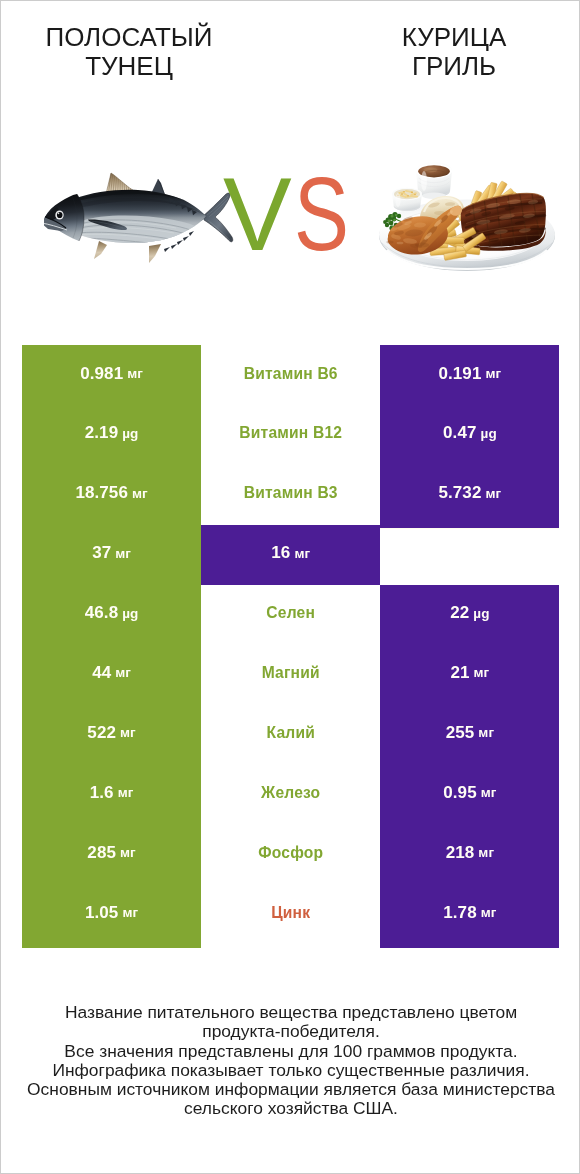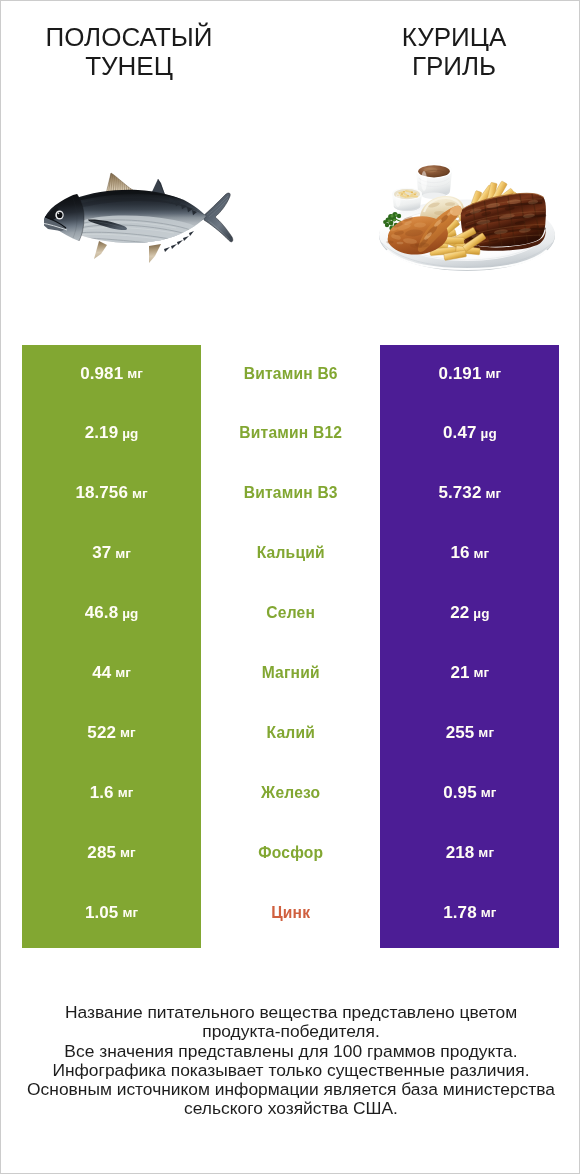--- a/index.html
+++ b/index.html
@@ -506,20 +506,23 @@
             <ellipse cx="40" cy="84" rx="9" ry="3.4" transform="rotate(-6 40 84)"></ellipse>
             <ellipse cx="24" cy="76" rx="5" ry="2" transform="rotate(-22 24 76)"></ellipse>
             <ellipse cx="48" cy="96" rx="7" ry="2.6"></ellipse>
           </g>
         </g>
 
         <path d="M13 101 C27 113 55 120 93 120 C131 120 159 113 173 101" fill="none" stroke="#ffffff" stroke-width="2" opacity="0.95"></path>
         <path d="M8 94 C23 109 53 118 93 118 C133 118 163 109 178 94" fill="none" stroke="#bfc5ca" stroke-width="0.7" opacity="0.5"></path>
       </svg>
     </div>
+    <div class="vs">
+      <span class="v">V</span><span class="s">S</span>
+    </div>
   </div>
 
   <div id="table">
       <div class="row">
         <div class="cell left">
           <span class="num">0.981</span>
           <span class="unit">мг</span>
         </div>
         <div class="cell mid win-green">Витамин B6</div>
         <div class="cell right">
@@ -547,21 +550,20 @@
         <div class="cell right">
           <span class="num">5.732</span>
           <span class="unit">мг</span>
         </div>
       </div>
       <div class="row">
         <div class="cell left">
           <span class="num">37</span>
           <span class="unit">мг</span>
         </div>
-        <div class="cell mid win-green">Кальций</div>
         <div class="cell right">
           <span class="num">16</span>
           <span class="unit">мг</span>
         </div>
       </div>
       <div class="row">
         <div class="cell left">
           <span class="num">46.8</span>
           <span class="unit">µg</span>
         </div>

